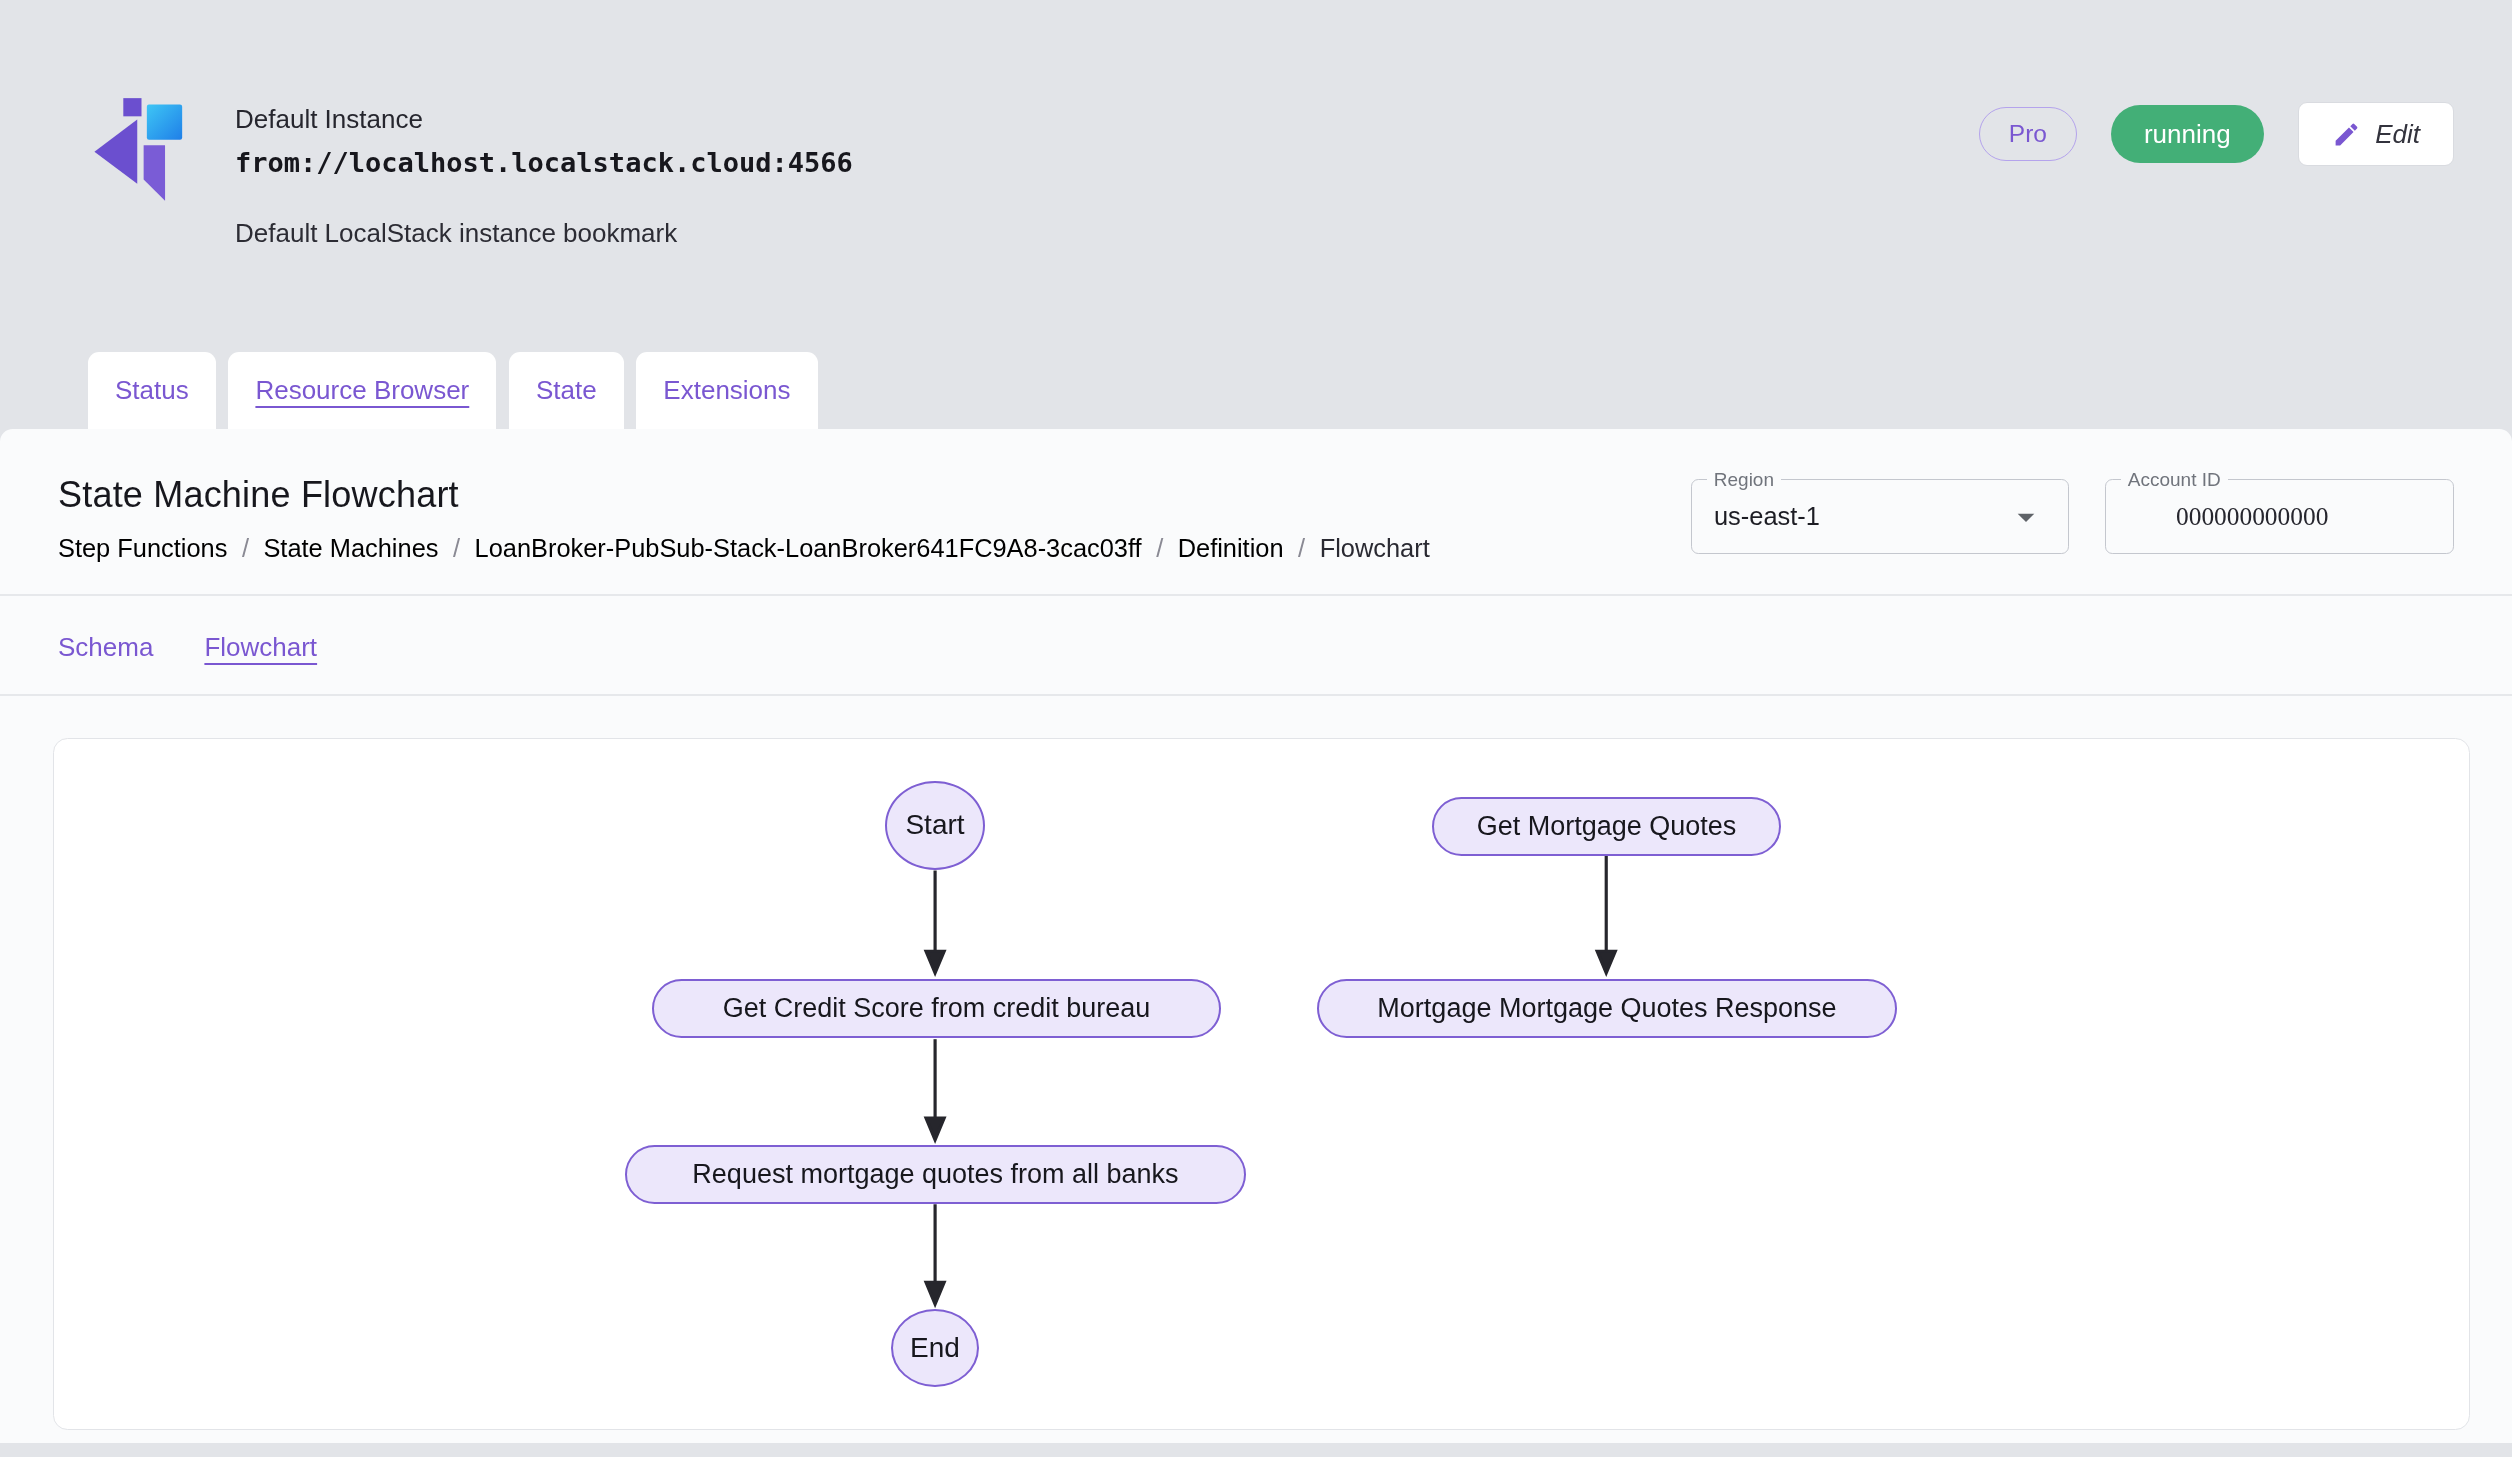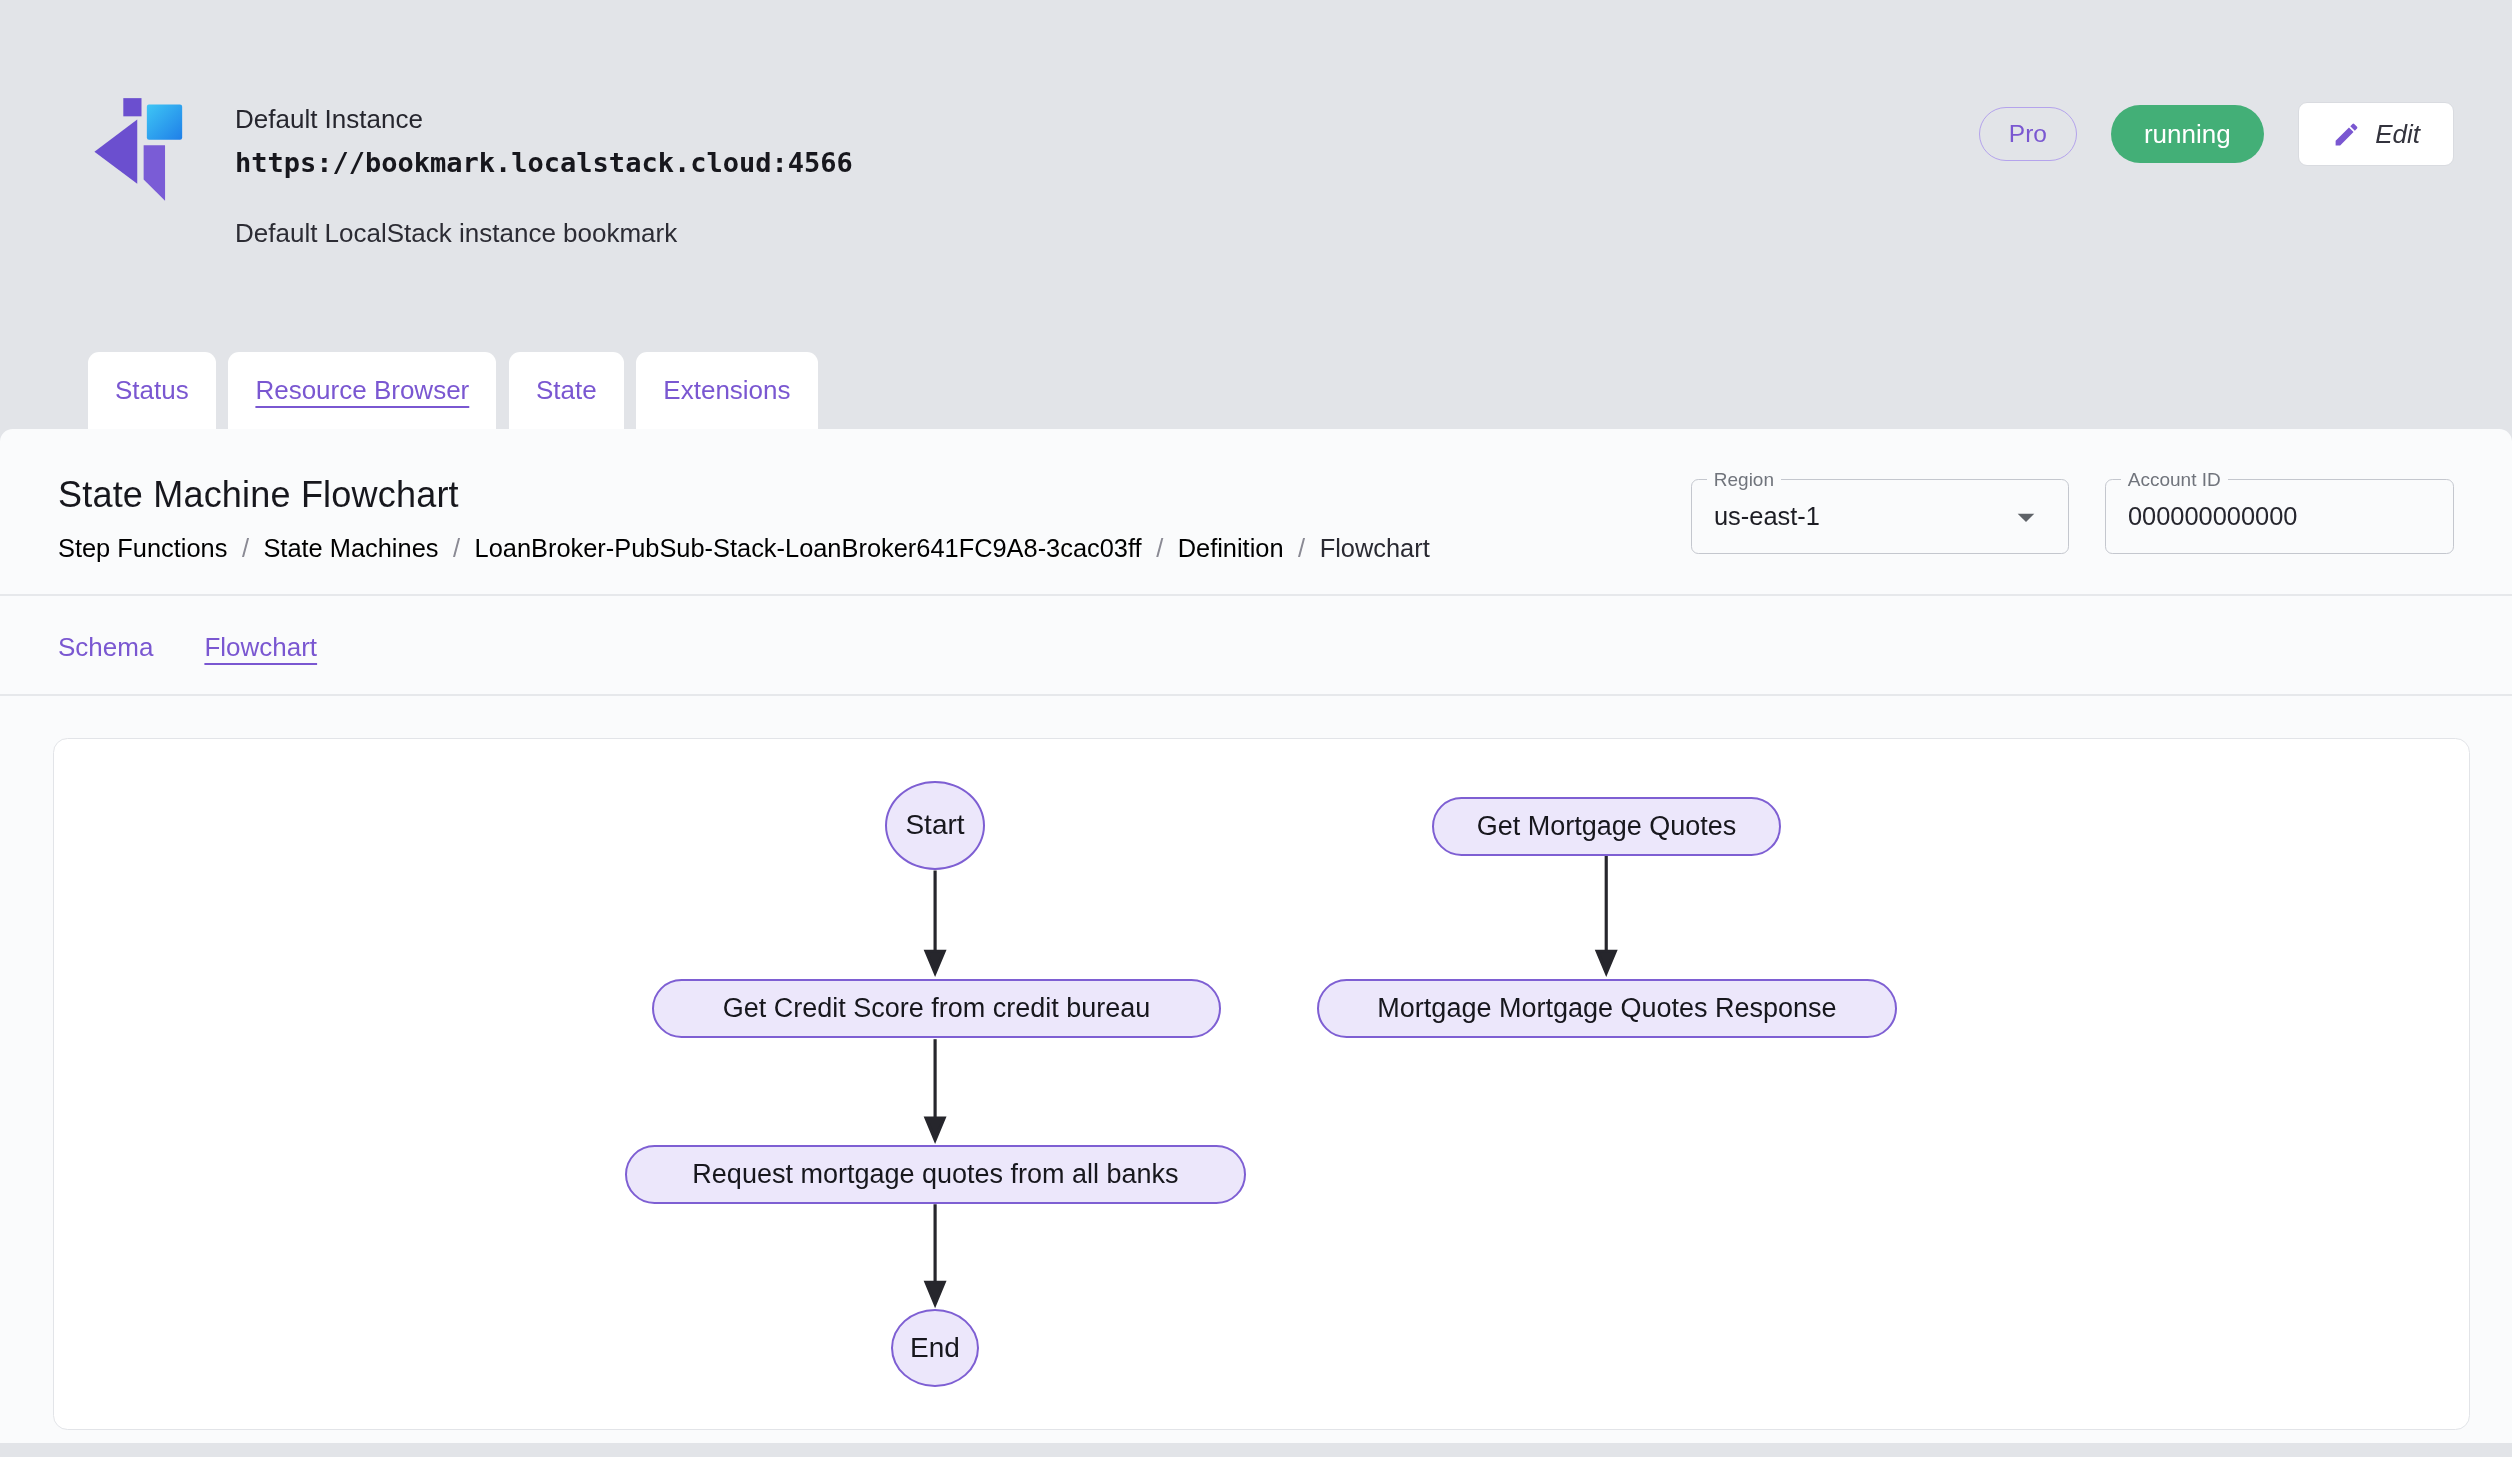--- a/index.html
+++ b/index.html
@@ -71,21 +71,21 @@
   .fieldset .flabel {
     position: absolute; top: -12.7px; left: 14.5px; background: #fafbfc;
     padding: 0 7.3px; font-size: 19px; color: #70747c; line-height: 23.6px;
   }
   .fieldset.select { width: 378px; padding: 0 22px; cursor: pointer; }
   .fieldset.select .fvalue { font-size: 25.4px; color: #1d1d24; flex: 1 1 auto; }
   .fieldset.select svg { width: 40px; height: 40px; flex: 0 0 auto; }
   .fieldset.account { width: 349px; padding: 0 22px; }
   .fieldset.account input {
     border: none; outline: none; background: transparent; width: 100%;
-    font-size: 25.4px; color: #26262e; font-family: Liberation Sans, sans-serif;
+    font-size: 25.4px; color: #26262e; font-family: Liberation Serif, serif; margin-left: 48px;
   }
   .divider { height: 1.8px; background: #e6e8eb; width: 100%; }
   .subtabs { display: flex; gap: 51px; padding: 36px 58px 31px 58px; }
   .subtab { font-size: 26px; color: #7a57d1; cursor: pointer; }
   .subtab.active { text-decoration: underline; text-decoration-thickness: 2.3px; text-underline-offset: 7.3px; }
   
   .card {
     position: relative;
     margin: 42px 43px 0 53px;
     width: 2417px; height: 692px;
@@ -124,21 +124,21 @@
           </linearGradient>
         </defs>
         <rect x="33" y="2" width="17" height="17" fill="#6b4fcf"></rect>
         <rect x="55" y="8" width="33" height="33" rx="2" fill="url(#lsblue)"></rect>
         <polygon points="6,52 46,22 46,82" fill="#6b4fcf"></polygon>
         <polygon points="52,46 72,46 72,98 52,78" fill="#7a5cd6"></polygon>
       </svg>
     </div>
     <div class="inst">
       <div class="inst-name">Default Instance</div>
-      <div class="inst-url">https://bookmark.localstack.cloud:4566</div>
+      <div class="inst-url">from://localhost.localstack.cloud:4566</div>
       <div class="inst-desc">Default LocalStack instance bookmark</div>
     </div>
     <div class="top-actions">
       <span class="chip-pro">Pro</span>
       <span class="chip-running">running</span>
       <button class="btn-edit">
         <svg viewBox="0 0 24 24">
           <path fill="#7a57d1" d="M3 17.25V21h3.75L17.81 9.94l-3.75-3.75L3 17.25zM20.71 7.04c.39-.39.39-1.02 0-1.41l-2.34-2.34a.9959.9959 0 0 0-1.41 0l-1.83 1.83 3.75 3.75 1.83-1.83z"></path>
         </svg>
         <span>Edit</span>

